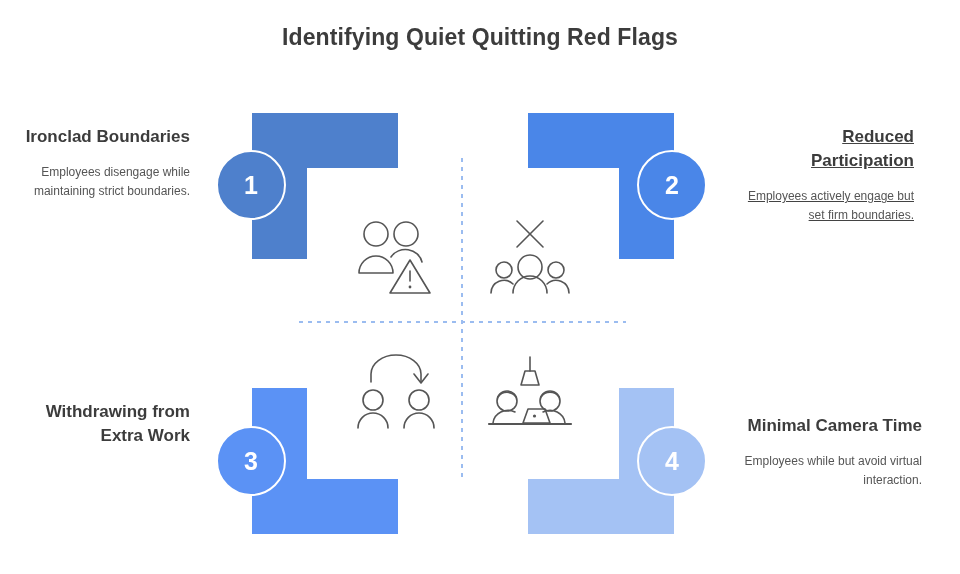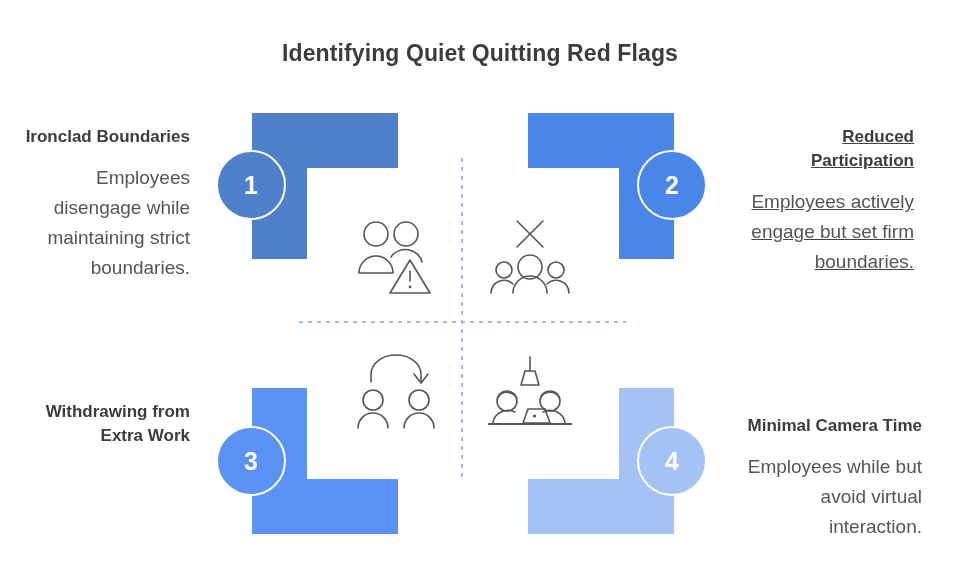--- a/index.html
+++ b/index.html
@@ -18,21 +18,21 @@
   }
 
   #infographic {
     position: absolute;
     inset: 0;
   }
 
   
   .title {
     position: absolute;
-    top: 40px;
+    top: 24px;
     left: 0;
     width: 960px;
     text-align: center;
     font-size: 23px;
     font-weight: bold;
     color: #3c3c3c;
     letter-spacing: 0.1px;
   }
 
   
@@ -123,21 +123,21 @@
   .txt h3 {
     margin: 0 0 14px 0;
     font-size: 17px;
     font-weight: bold;
     color: #3c3c3c;
     line-height: 1.42;
     text-align: right;
   }
   .txt p {
     margin: 0;
-    font-size: 19px;
+    font-size: 12px;
     color: #555555;
     line-height: 1.58;
     text-align: right;
   }
   .txt-right-align { text-align: right; }
   .txt-left-align  { text-align: left; }
 
   .txt-1 { left: 12px;  top: 125px; }
   .txt-2 { left: 736px; top: 125px; text-decoration: underline; }
   .txt-3 { left: 8px;   top: 400px; width: 182px; }

